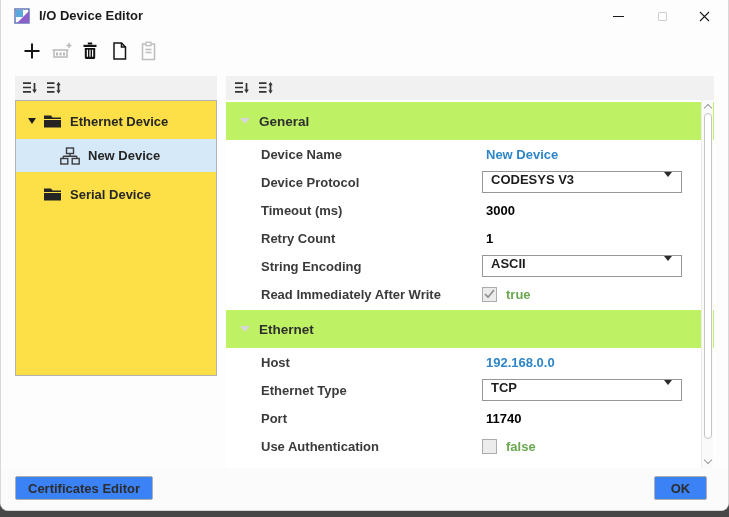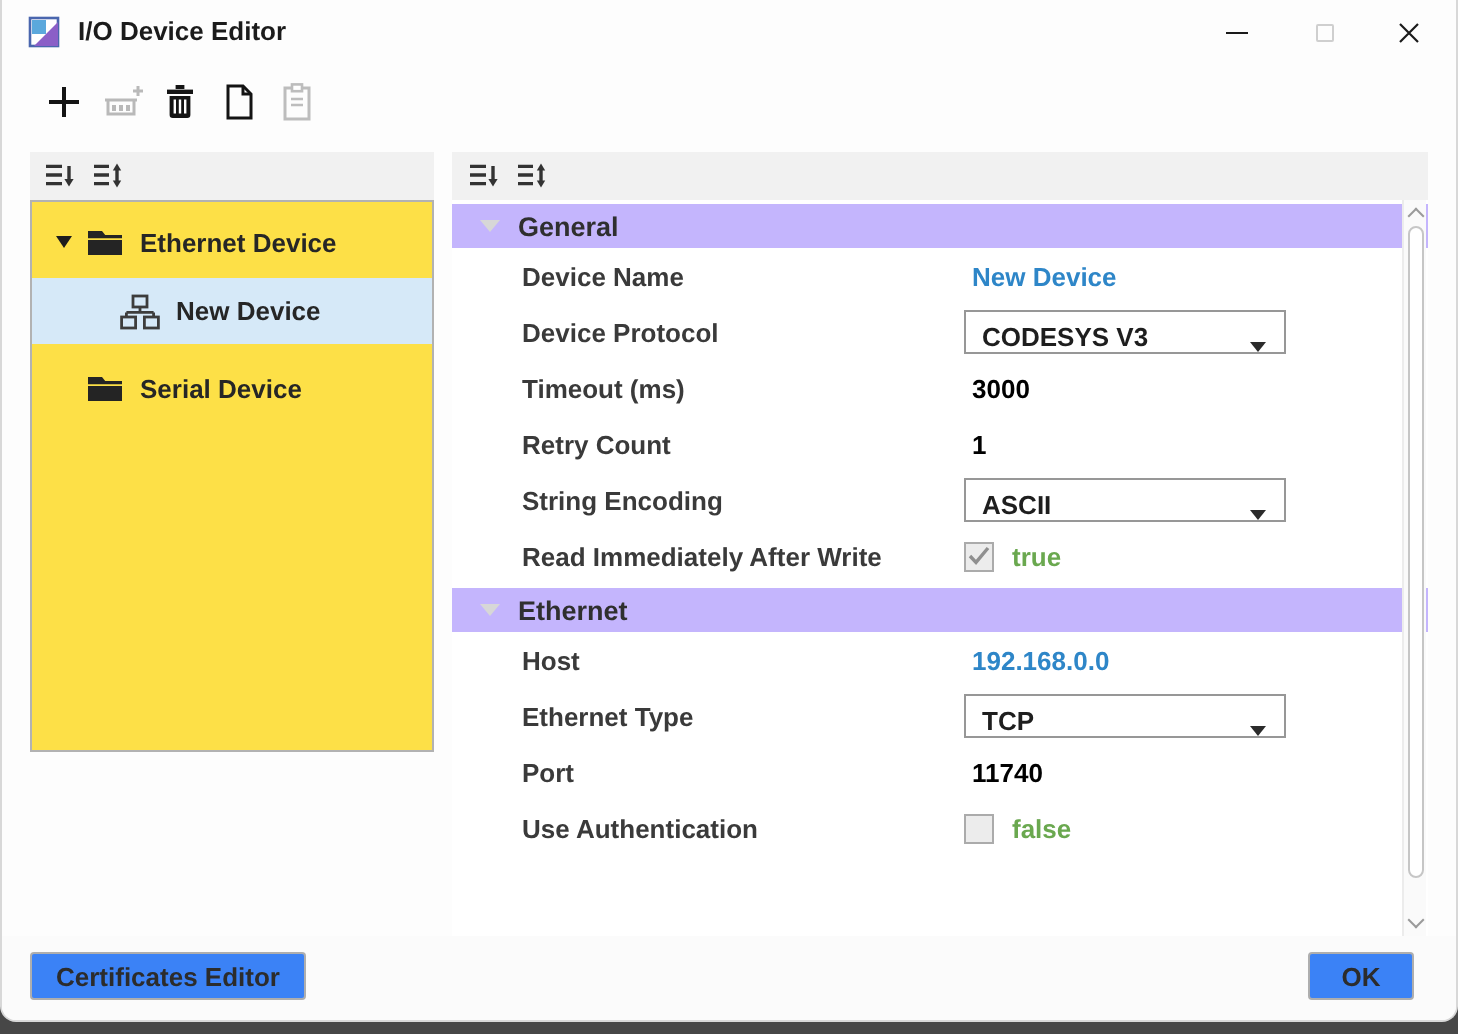--- a/index.html
+++ b/index.html
@@ -31,30 +31,30 @@
   .tb-btn { position:absolute; top:3px; width:28px; height:32px; display:flex; align-items:center; justify-content:center; }
   
   .left-strip { position:absolute; left:14px; top:76px; width:202px; height:24px; background:#f1f1f1; display:flex; align-items:center; gap:8px; padding-left:7px; }
   .tree-box { position:absolute; left:14px; top:100px; width:202px; height:276px; background:#fde047; border:1px solid #b2b2b2; overflow:hidden; }
   .tree-row { position:absolute; left:0; width:100%; display:flex; align-items:center; font-size:13px; color:#262626; }
   .tree-row.selected { background:#d6e9f8; }
   .expander { width:0; height:0; border-left:4.5px solid transparent; border-right:4.5px solid transparent; border-top:6px solid #1d1d1d; }
   
   .right-strip { position:absolute; left:225px; top:76px; width:488px; height:24px; background:#f1f1f1; display:flex; align-items:center; gap:8px; padding-left:8px; }
   .prop-area { position:absolute; left:225px; top:100px; width:488px; height:368px; background:#ffffff; overflow:hidden; }
-  .section-header { position:relative; margin-top:2px; height:22px; background:#c4b5fd; display:flex; align-items:center; }
+  .section-header { position:relative; margin-top:2px; height:38px; background:#bef264; display:flex; align-items:center; }
   .sec-tri { width:0; height:0; border-left:5px solid transparent; border-right:5px solid transparent; border-top:6px solid #d7d7d7; margin-left:14px; }
   .sec-title { margin-left:9px; font-size:13.5px; color:#2f2f2f; }
   .prop-row { position:relative; height:28px; display:flex; align-items:center; }
   .prop-label { position:absolute; left:35px; font-size:13px; color:#3a3a3a; }
   .prop-val { position:absolute; left:260px; font-size:13px; }
   .val-string { color:#2e86c8; }
   .val-number { color:#000000; }
   .val-bool { color:#6aa84f; }
-  .combo { position:absolute; left:256px; width:161px; height:22px; background:#ffffff; border:1px solid #979797; display:flex; align-items:flex-end; }
+  .combo { position:absolute; left:256px; width:200px; height:22px; background:#ffffff; border:1px solid #979797; display:flex; align-items:flex-start; }
   .combo-text { margin-left:8px; font-size:13px; color:#1e1e1e; }
   .combo-arrow { position:absolute; right:9px; width:0; height:0; border-left:4.5px solid transparent; border-right:4.5px solid transparent; border-top:5px solid #2b2b2b; }
   .checkwrap { position:absolute; left:256px; display:flex; align-items:center; gap:9px; }
   .checkbox { width:15px; height:15px; border:1px solid #ababab; background:#ececec; display:flex; align-items:center; justify-content:center; }
   
   .vscroll { position:absolute; right:1px; top:0; width:12px; height:368px; background:#fafafa; border-left:1px solid #ececec; }
   .chev { position:absolute; left:3px; width:6px; height:6px; border-right:1.4px solid #9a9a9a; border-bottom:1.4px solid #9a9a9a; }
   .chev-up { top:5px; transform:rotate(-135deg); }
   .chev-down { bottom:5px; transform:rotate(45deg); }
   .thumb { position:absolute; left:2px; top:13px; width:8px; height:326px; background:#ffffff; border:1px solid #c6c6c6; border-radius:4px; }

